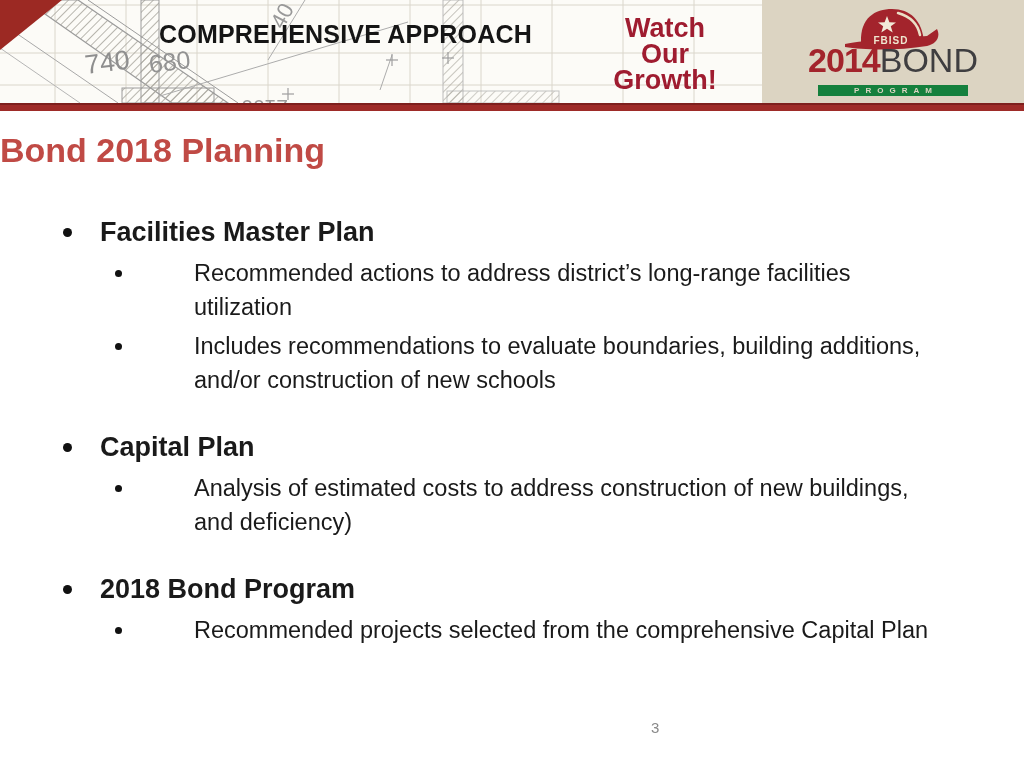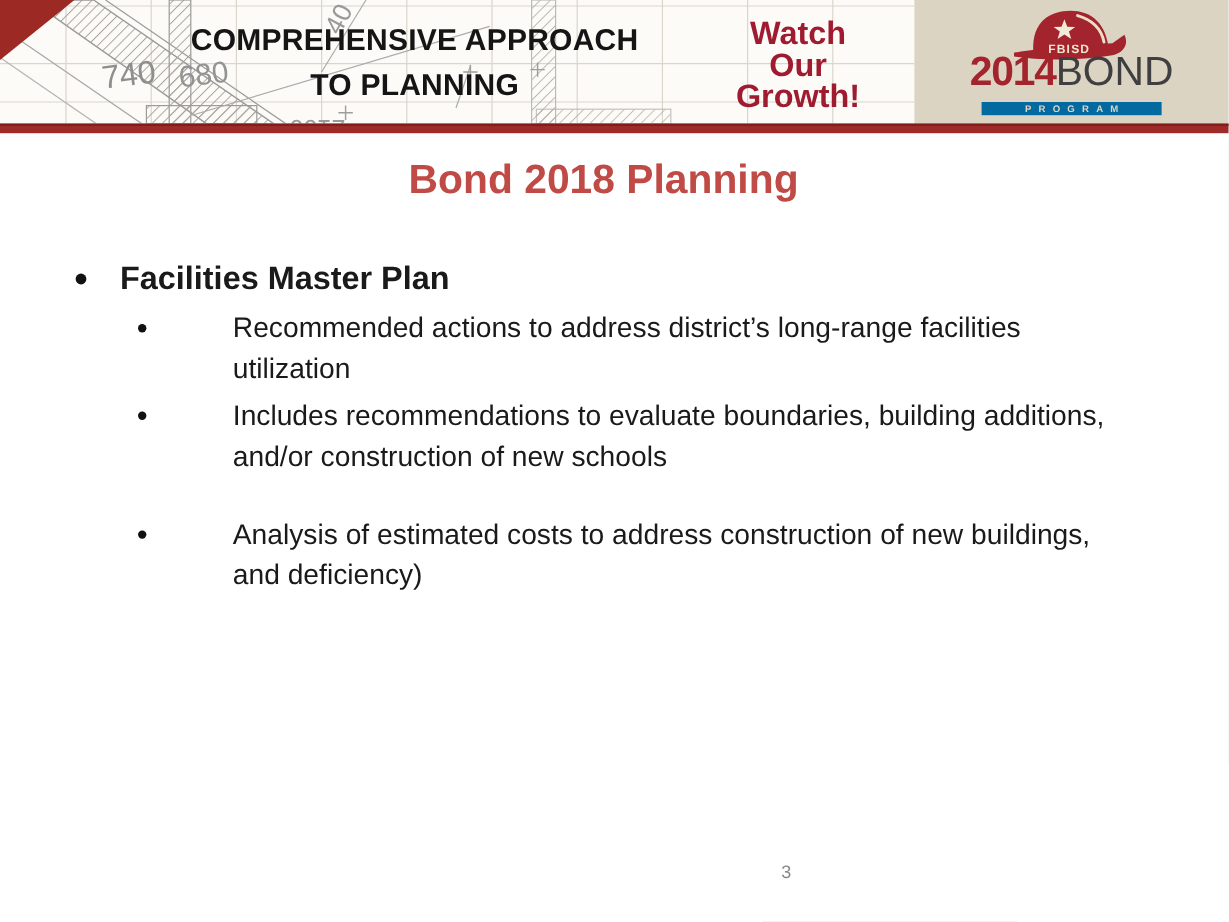--- a/index.html
+++ b/index.html
@@ -22,34 +22,34 @@
   .growth span { display:block; }
   .logo-panel {
     position:absolute; left:762px; top:0; width:262px; height:103px;
     background:#DCD4C2; display:flex; flex-direction:column; align-items:center;
   }
   .hat { margin-top:4px; }
   .logo-text { margin-top:-7px; line-height:34px; white-space:nowrap; }
   .logo-year { color:#A3242C; font-weight:bold; font-size:34px; letter-spacing:-1px; }
   .logo-word { color:#3F3E40; font-weight:400; font-size:34px; letter-spacing:0px; }
   .prog-bar {
-    margin-top:1px; width:150px; height:11px; background:#0369a1;
+    margin-top:1px; width:150px; height:11px; background:#15803d;
     display:flex; align-items:center; justify-content:center;
   }
   .prog-bar span {
     color:#DCD4C2; font-size:8px; font-weight:bold; letter-spacing:6px;
     padding-left:6px; line-height:11px;
   }
   .redbar {
     position:absolute; top:103px; left:0; width:1024px; height:8px;
     background:#9E2B28; border-top:2px solid #7E1F1D; box-sizing:border-box;
   }
   
   .slide-title {
-    position:absolute; top:131px; left:0; width:1006px; text-align:center;
+    position:absolute; top:131px; left:0; width:1006px; 
     font-size:34px; font-weight:bold; color:#C04A45;
   }
   .content { position:absolute; top:214px; left:0; width:1024px; color:#1A1A1A; }
   .section { margin-bottom:32px; }
   .l1 { display:flex; align-items:center; height:37px; }
   .dot { background:#111; border-radius:50%; flex:none; }
   .l1 .dot { width:9px; height:9px; margin-left:63px; }
   .l1 .label { margin-left:28px; font-size:27px; font-weight:bold; }
   .l2row { display:flex; margin-top:6px;gap:48px; }
   .l2row .dot { width:7px; height:7px; margin-left:115px; margin-top:13px; }
@@ -115,21 +115,20 @@
 
         <text x="86" y="74" font-size="27" fill="#8E8E8E" font-family="Liberation Sans, sans-serif" transform="rotate(-7 86 74)">740</text>
         <text x="150" y="73" font-size="25" fill="#939393" font-family="Liberation Sans, sans-serif" transform="rotate(-7 150 73)">680</text>
         <text x="283" y="30" font-size="22" fill="#999999" font-family="Liberation Sans, sans-serif" transform="rotate(-62 283 30)">40</text>
         <text x="236" y="88" font-size="21" fill="#9A9A9A" font-family="Liberation Sans, sans-serif" transform="rotate(180 262 94)">2100</text>
       </g>
     </svg>
 
     <div class="hdr-title">
       <span>COMPREHENSIVE APPROACH</span>
-      <span>TO PLANNING</span>
     </div>
 
     <div class="growth">
       <span>Watch</span>
       <span>Our</span>
       <span>Growth!</span>
     </div>
 
     <div class="logo-panel">
       <svg class="hat" width="104" height="46" viewBox="0 0 104 46">
@@ -169,27 +168,43 @@
       <div class="l2row">
         <span class="dot"></span>
         <div class="l2text">
           <span>Includes recommendations to evaluate boundaries, building additions,</span>
           <span>and/or construction of new schools</span>
         </div>
       </div>
     </div>
 
     <div class="section">
+      <div class="l1">
+        <span class="dot"></span>
+        <span class="label">Capital Plan</span>
+      </div>
       <div class="l2row">
         <span class="dot"></span>
         <div class="l2text">
           <span>Analysis of estimated costs to address construction of new buildings,</span>
           <span>and deficiency)</span>
         </div>
       </div>
     </div>
 
+    <div class="section">
+      <div class="l1">
+        <span class="dot"></span>
+        <span class="label">2018 Bond Program</span>
+      </div>
+      <div class="l2row">
+        <span class="dot"></span>
+        <div class="l2text">
+          <span>Recommended projects selected from the comprehensive Capital Plan</span>
+        </div>
+      </div>
+    </div>
 
   </div>
 
   <div class="pagenum">3</div>
 
 </div>
 
 </body></html>

